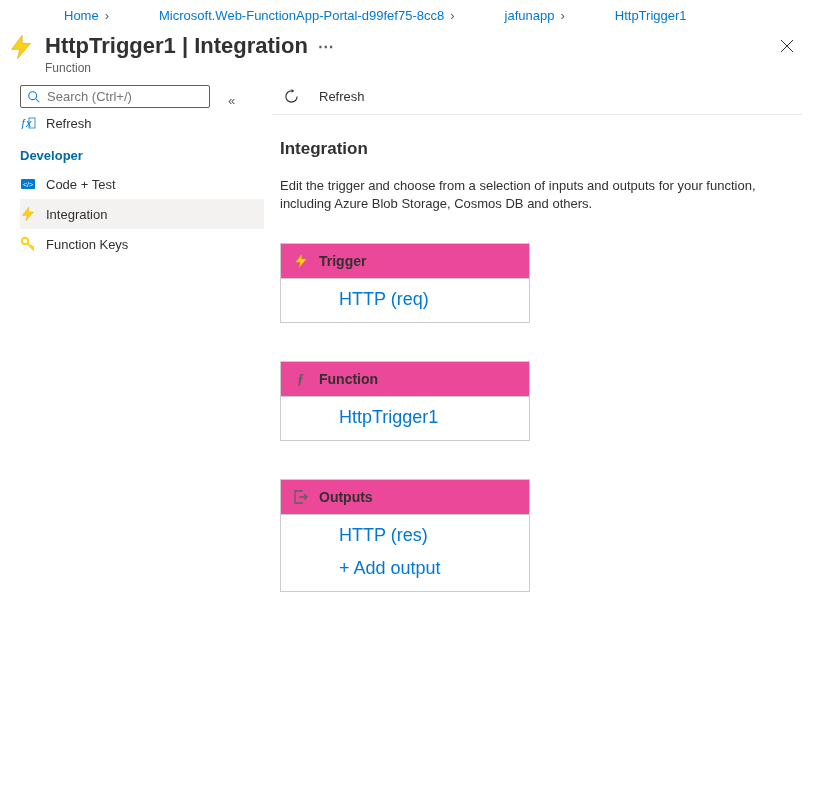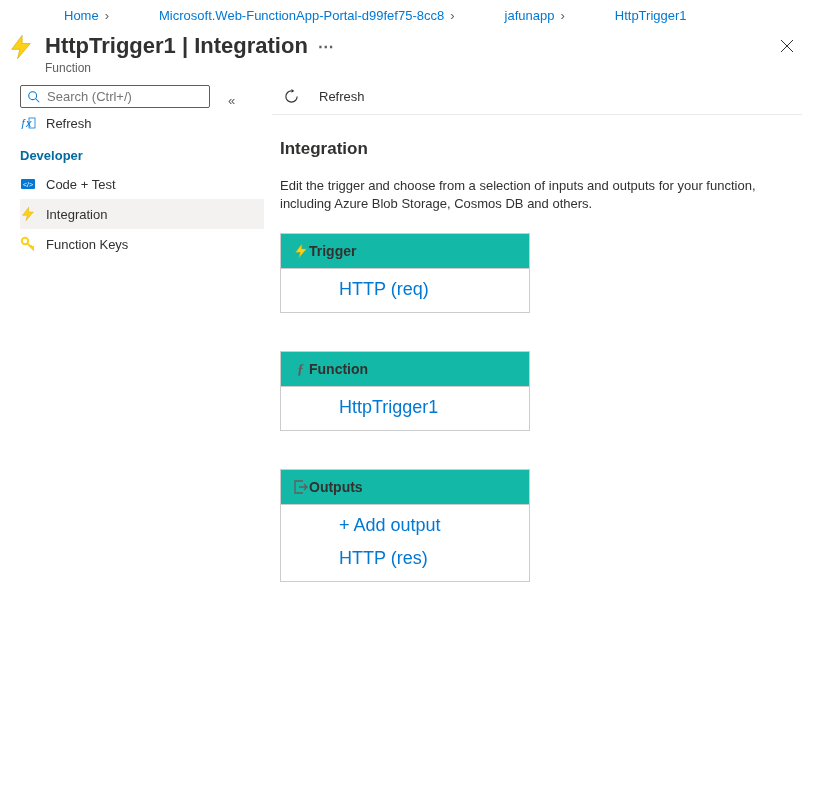--- a/index.html
+++ b/index.html
@@ -79,35 +79,35 @@
   .toolbar {
     display: flex; align-items: center; gap: 8px;
     padding: 4px 0 10px 12px;
     border-bottom: 1px solid #edebe9;
     font-size: 13px;
   }
   .refresh-btn { display:flex; align-items:center; gap:20px; cursor:pointer; color:#323130;}
 
   .content { padding: 24px 0 0 8px; }
   .section-title { font-size: 17px; font-weight: 600; margin-bottom: 18px; }
-  .section-desc { font-size: 13px; color: #323130; max-width: 510px; line-height: 1.4; margin-bottom: 20px;}
+  .section-desc { font-size: 13px; color: #323130; max-width: 510px; line-height: 1.4; margin-bottom: 30px;}
 
   .card {
     border: 1px solid #cccccc;
     width: 250px;
     margin-bottom: 38px;
     background: #fff;
   }
   .card-header {
-    display: flex; align-items: center; 
+    display: flex; align-items: center; gap: 10px;
     padding: 9px 12px;
     border-bottom: 1px solid #cccccc;
     font-weight: 600;
     font-size: 14px;
-    background: #14b8a6;
+    background: #ec4899;
   }
   .card-header .card-icon { width: 16px; height: 16px; display:flex; align-items:center; justify-content:center; flex-shrink:0;}
   .card-body { padding: 10px 14px 12px 14px; font-size: 18px; display:flex; flex-direction:column; gap:12px;}
   .muted { color: #767676; }
 </style>
 </head>
 <body>
 
 <div class="breadcrumb">
   <a>Home</a>
@@ -246,20 +246,20 @@
         <div class="card-header">
           <span class="card-icon">
             <svg width="16" height="16" viewBox="0 0 16 16">
                 <path d="M10 2 L2 2 L2 14 L10 14" fill="none" stroke="#605e5c" stroke-width="1.3"></path>
                 <path d="M6 8 L14 8 M11 5 L14 8 L11 11" fill="none" stroke="#605e5c" stroke-width="1.3"></path>
               </svg>
           </span>
           <span>Outputs</span>
         </div>
         <div class="card-body">
+          <a>HTTP (res)</a>
           <a>+ Add output</a>
-          <a>HTTP (res)</a>
         </div>
       </div>
 
     </div>
   </div>
 </div>
 
 </body></html>

